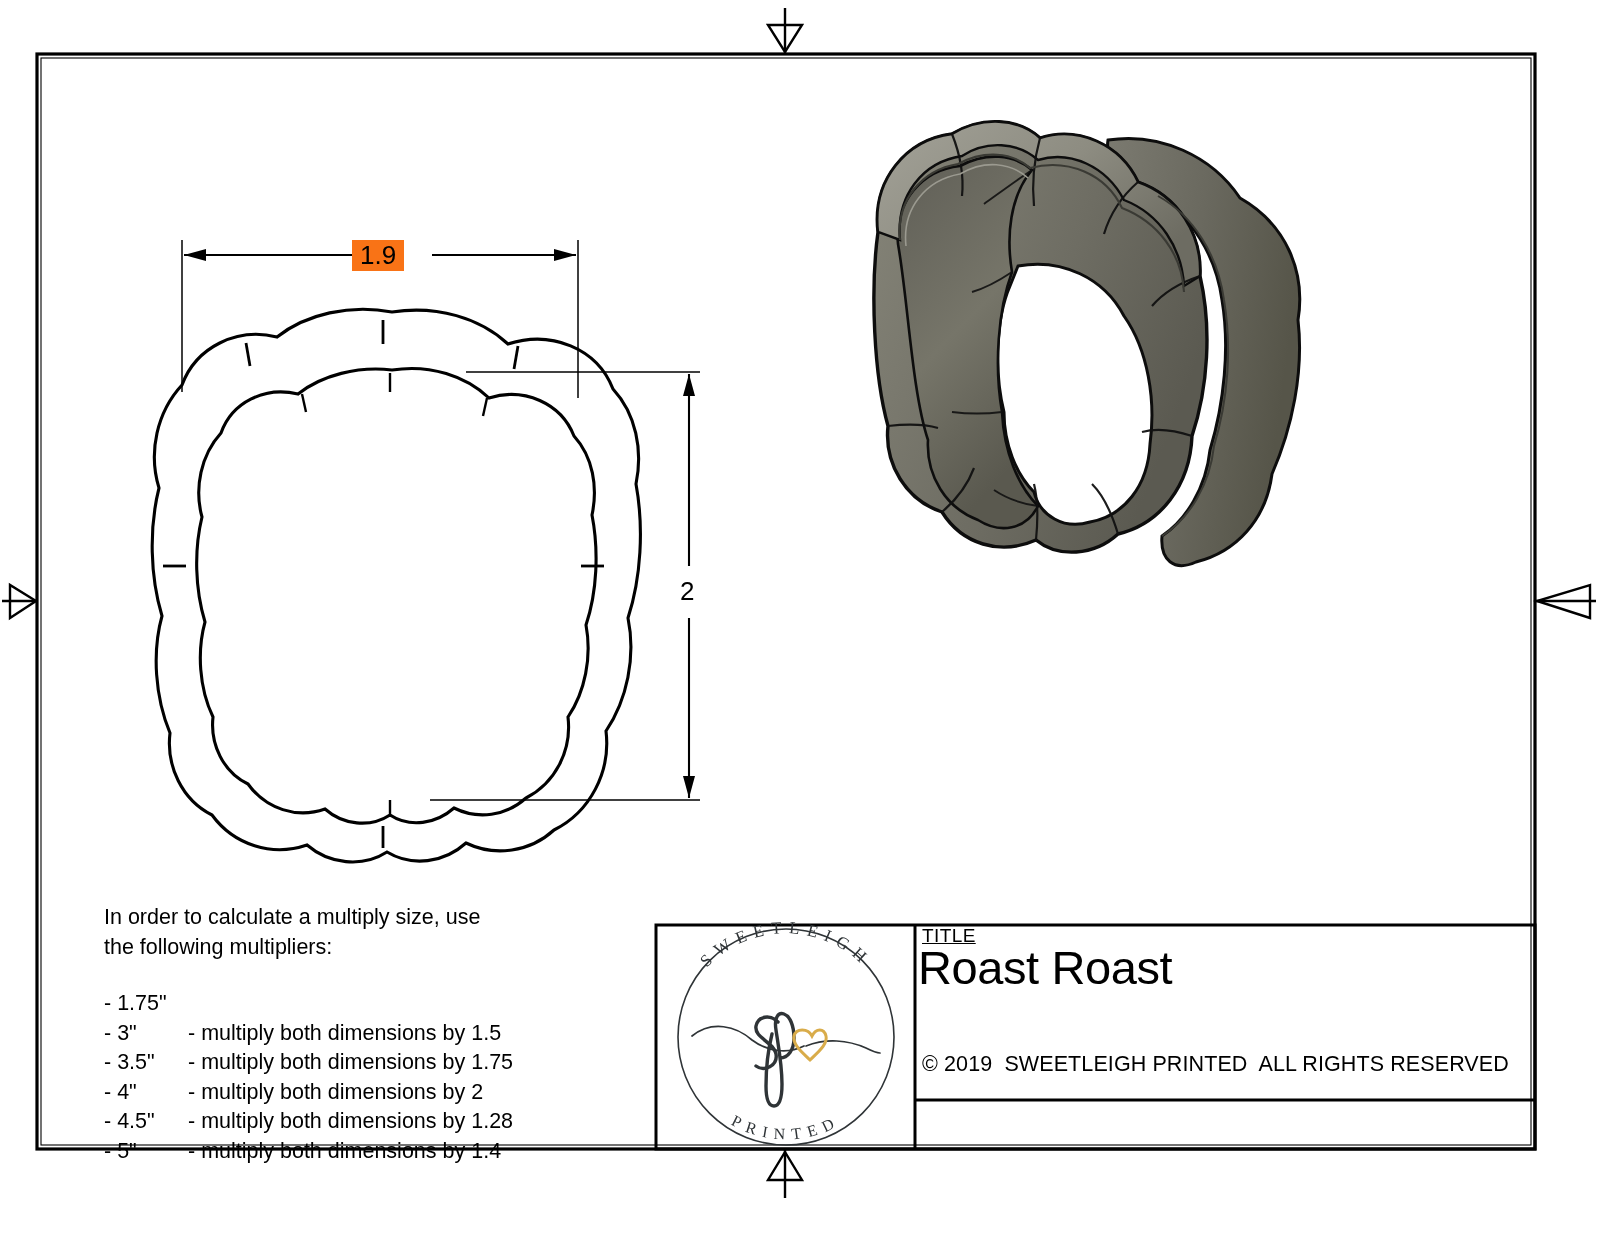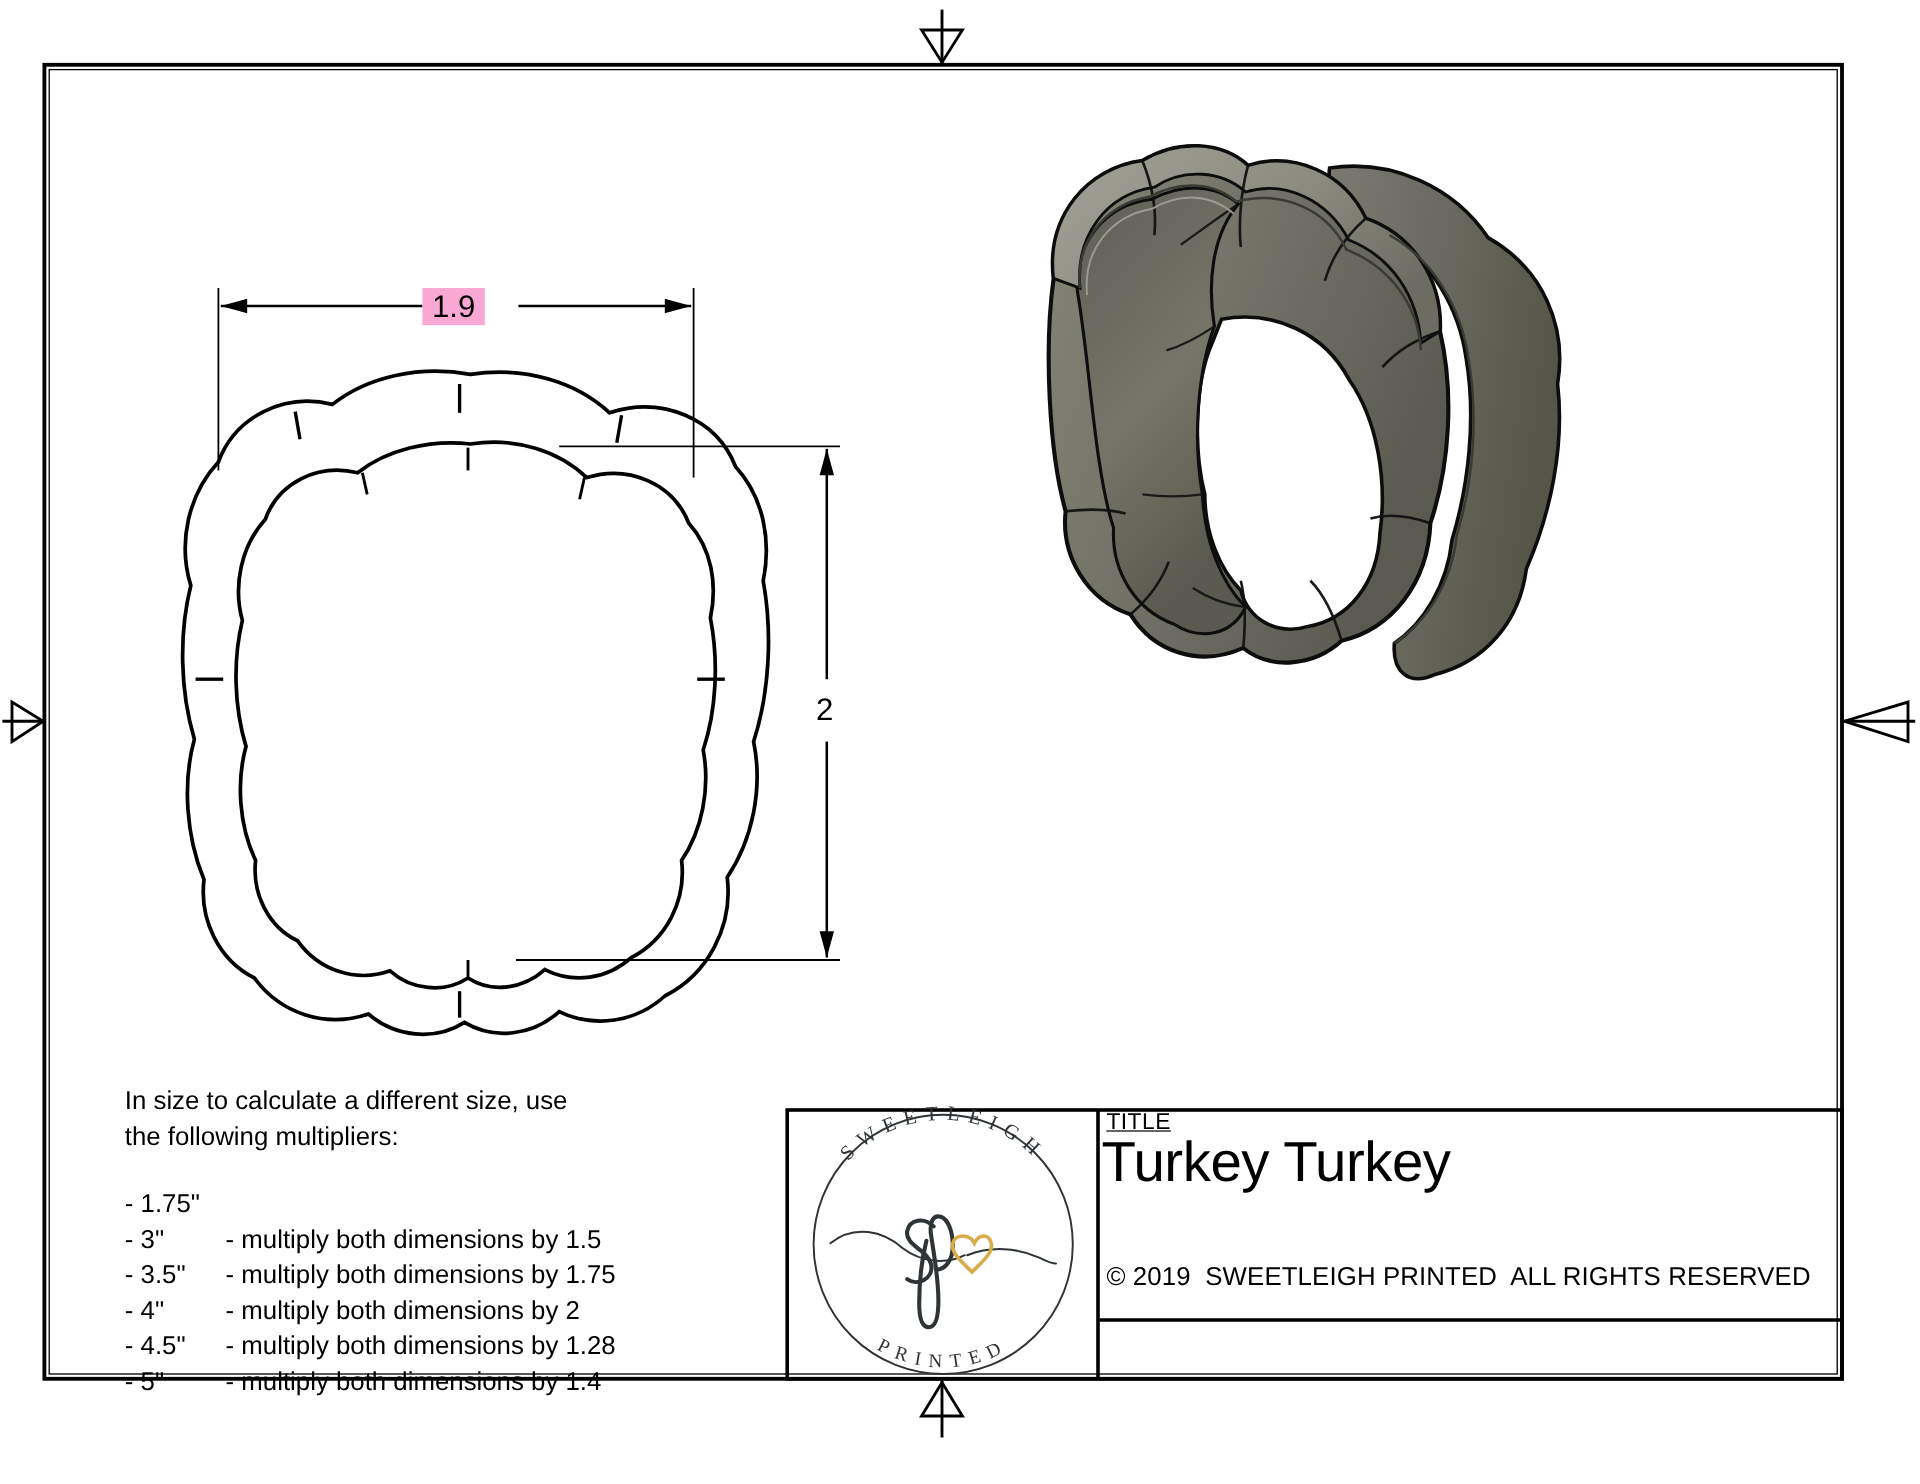--- a/index.html
+++ b/index.html
@@ -21,21 +21,21 @@
     left: 0; top: 0;
     width: 1600px;
     height: 1237px;
   }
   
   .txt { position: absolute; color: #000; white-space: pre; }
 
   #dim-h-label {
     left: 352px; top: 240px;
     font-size: 26px;
-    background: #f9a8d4;
+    background: #f97316;
     padding: 0 8px;
   }
   #dim-v-label {
     left: 674px; top: 572px;
     font-size: 26px;
     background: #fff;
     padding: 4px 6px;
   }
 
   #notes-block {
@@ -333,21 +333,21 @@
                C 818,1052 828,1044 826,1036
                C 824,1028 816,1028 812,1036 Z" fill="none" stroke="#d9ac4a" stroke-width="3"></path>
     </g>
   </svg>
 
   <div class="txt" id="dim-h-label">1.9</div>
   <div class="txt" id="dim-v-label">2</div>
 
   <div id="notes-block">
     <div class="intro">
-      <div>In size to calculate a different size, use</div>
+      <div>In order to calculate a multiply size, use</div>
       <div>the following multipliers:</div>
     </div>
     <ul>
       <li>
         <span class="sz">- 1.75"</span>
       </li>
       <li>
         <span class="sz">- 3"</span>
         <span>- multiply both dimensions by 1.5</span>
       </li>
@@ -364,16 +364,16 @@
         <span>- multiply both dimensions by 1.28</span>
       </li>
       <li>
         <span class="sz">- 5"</span>
         <span>- multiply both dimensions by 1.4</span>
       </li>
     </ul>
   </div>
 
   <div class="txt" id="title-label">TITLE</div>
-  <div class="txt" id="title-value">Turkey Turkey</div>
+  <div class="txt" id="title-value">Roast Roast</div>
   <div class="txt" id="copyright-text">© 2019  SWEETLEIGH PRINTED  ALL RIGHTS RESERVED</div>
 
 </div>
 
 </body></html>

